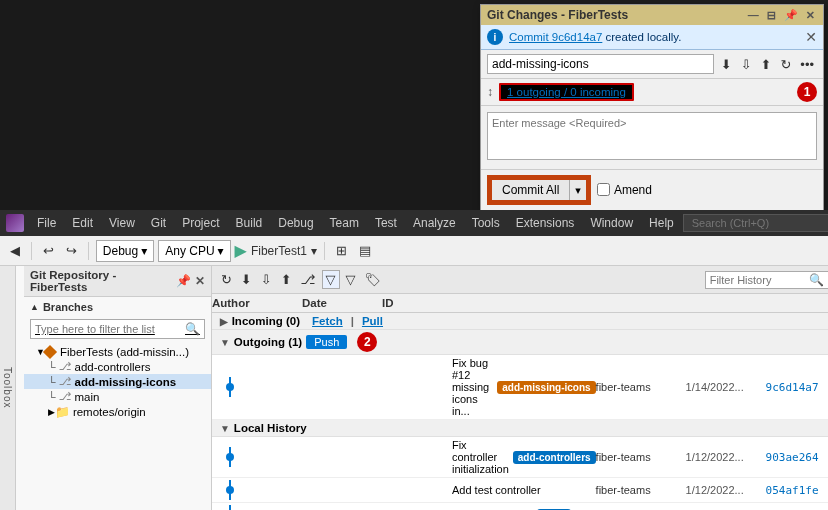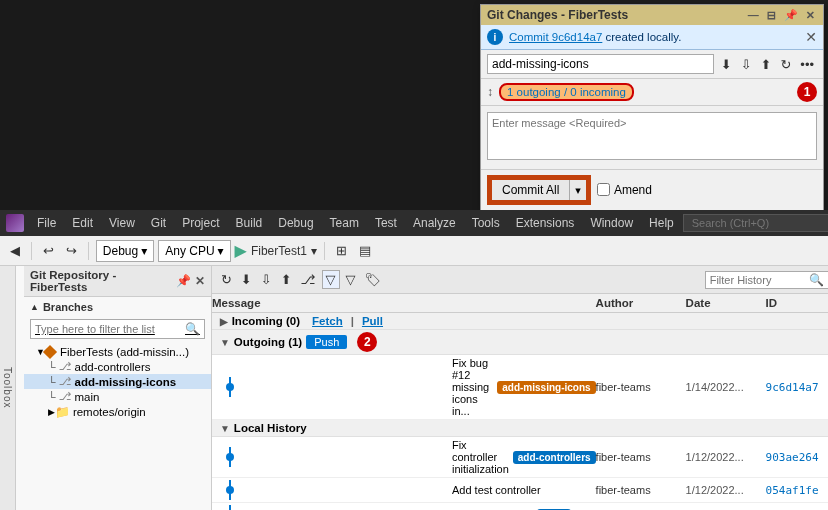--- a/index.html
+++ b/index.html
@@ -75,25 +75,26 @@
 
     .sync-row {
       display: flex;
       align-items: center;
       padding: 3px 6px;
       gap: 6px;
       border-bottom: 1px solid #ccc;
     }
     .sync-icon { font-size: 12px; color: #555; }
     .outgoing-link {
-      background: #fdba74;
+      background: #000000;
       border: 2px solid #cc0000;
-      border-radius: 8px;
+      border-radius: 1px;
       padding: 1px 6px;
       color: #0070c0;
+      text-decoration: underline;
       cursor: pointer;
       font-size: 11.5px;
     }
     .circle-badge {
       width: 20px; height: 20px;
       background: #cc0000;
       border-radius: 50%;
       color: white;
       font-size: 12px;
       font-weight: bold;
@@ -587,21 +588,20 @@
         <button class="graph-tb-btn" style="border:1px solid #aaa;background:#e8f0fe;">▽</button>
         <button class="graph-tb-btn">▽</button>
         <button class="graph-tb-btn">🏷</button>
         <div class="graph-filter">
           <input type="text" placeholder="Filter History" style="">
           <span>🔍</span>
         </div>
       </div>
 
       <div class="graph-table-header">
-        <div class="col-message">Message</div>
         <div class="col-author">Author</div>
         <div class="col-date">Date</div>
         <div class="col-id">ID</div>
       </div>
 
       <div class="graph-rows">
 
         <div class="section-row">
           <span class="expand-arrow">▶</span>
           <span>Incoming (0)</span>

